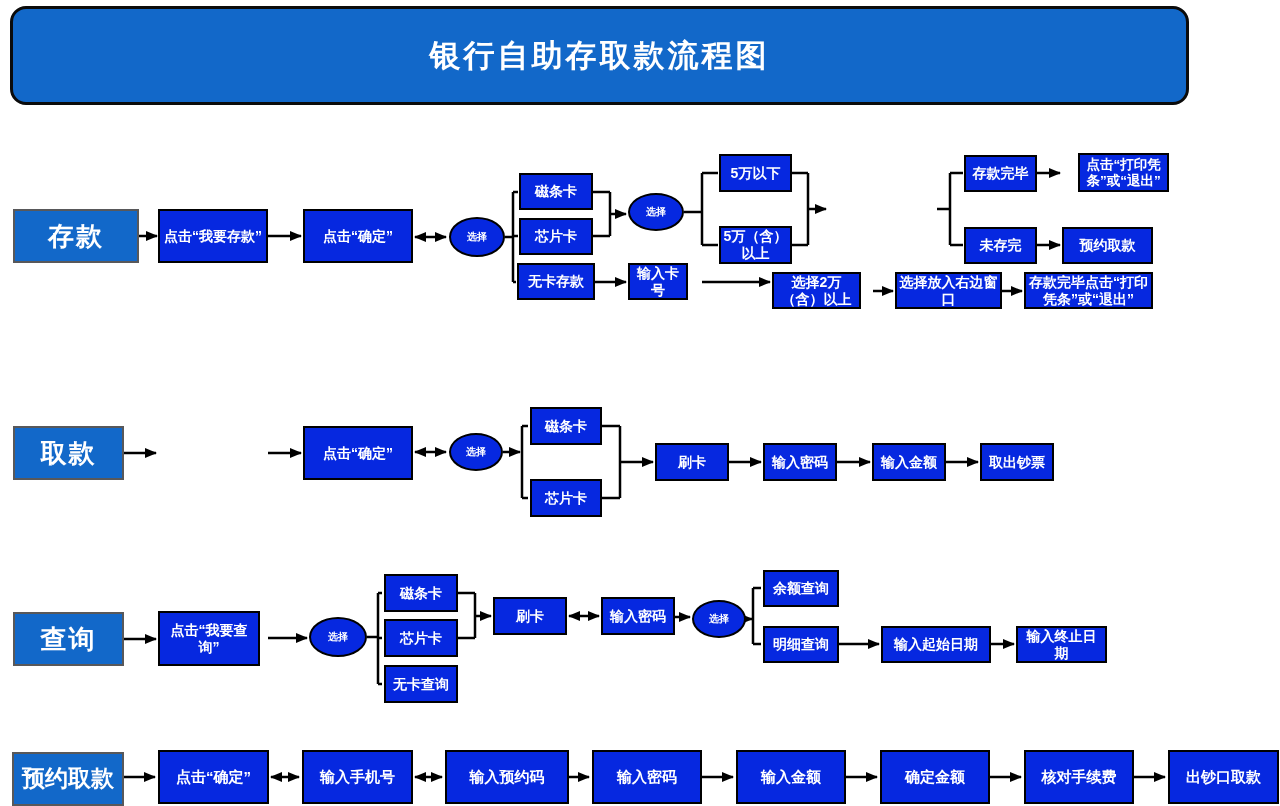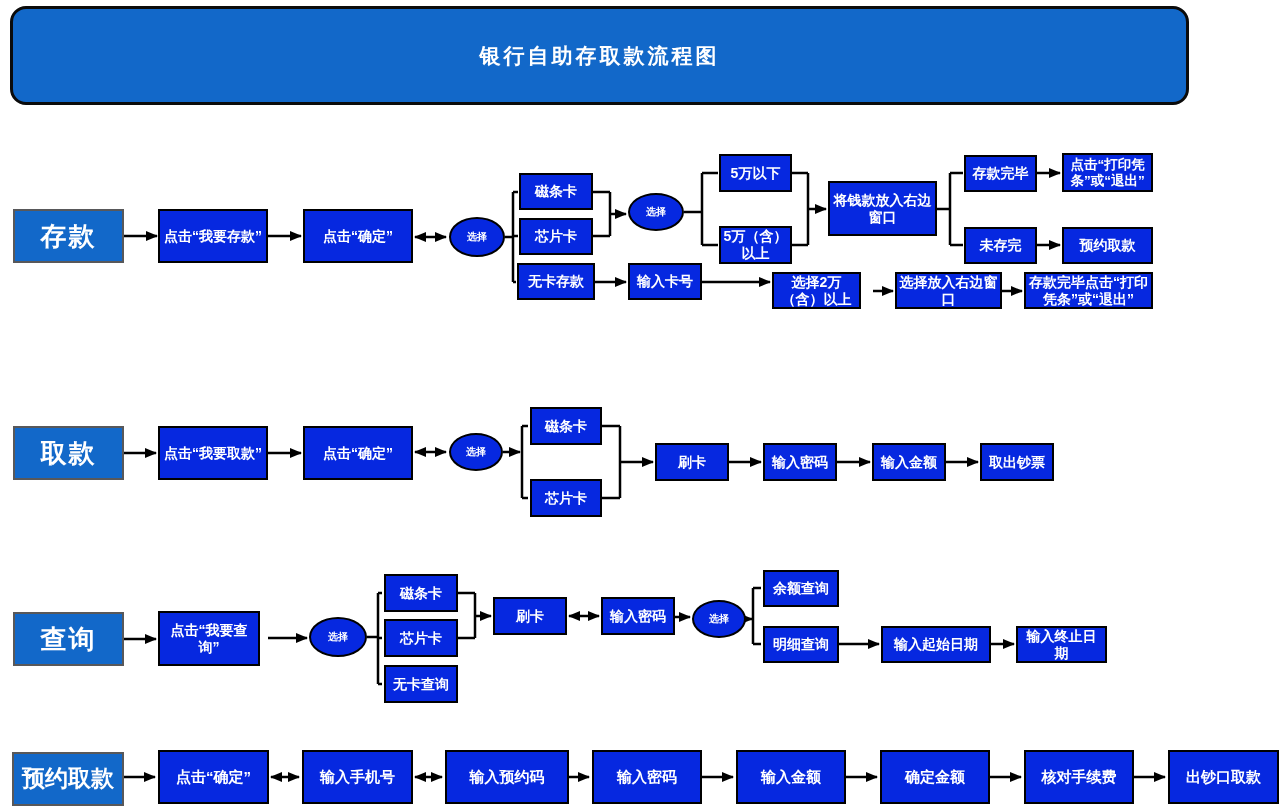--- a/index.html
+++ b/index.html
@@ -10,30 +10,30 @@
   .connectors{position:absolute;left:0;top:0;width:1280px;height:806px;}
   .connectors path.ln{fill:none;stroke:var(--line,#000);stroke-width:2.5;}
   .connectors marker path{fill:var(--line,#000);stroke:none;}
   .node{
     position:absolute;display:flex;align-items:center;justify-content:center;
     text-align:center;color:var(--text,#fff);font-weight:bold;box-sizing:border-box;
     line-height:1.18;
   }
   .flow{background:var(--flow-box,#0628e0);border:2px solid #000;font-size:14px;padding:1px 2px;}
   .flow.sm{font-size:14px;}
-  .flow.md{font-size:13.5px;}
+  .flow.md{font-size:13.5px;margin-left:16px;}
   .flow.lg{font-size:15px;}
   .ellipse{background:var(--flow-box,#0628e0);border:2.5px solid #000;border-radius:50%;font-size:10px;}
   .lane-label{background:var(--lane-box,#1268c9);border:2px solid #58585a;font-size:26px;letter-spacing:2px;}
   .lane-label.small{font-size:23px;letter-spacing:0;text-align:center;}
   .title-box{
     position:absolute;left:10px;top:6px;width:1173px;height:93px;
     background:var(--lane-box,#1268c9);border:3px solid #0b0b0b;border-radius:16px;
     display:flex;align-items:center;justify-content:center;
-    color:var(--text,#fff);font-size:21px;font-weight:bold;letter-spacing:3px;
+    color:var(--text,#fff);font-size:31px;font-weight:bold;letter-spacing:3px;
   }
 </style>
 </head>
 <body>
 
 <div class="canvas">
 
   <svg class="connectors" viewBox="0 0 1280 806">
     <defs>
       <marker id="ae" markerUnits="userSpaceOnUse" markerWidth="12" markerHeight="10" viewBox="0 0 12 10" refX="11" refY="5" orient="auto">
@@ -91,42 +91,40 @@
     <path class="ln" d="M702 777 H733" marker-end="url(#ae)"></path>
     <path class="ln" d="M846 777 H877" marker-end="url(#ae)"></path>
     <path class="ln" d="M990 777 H1021" marker-end="url(#ae)"></path>
     <path class="ln" d="M1134 777 H1165" marker-end="url(#ae)"></path>
   </svg>
 
   <div class="title-box">
     <span>银行自助存取款流程图</span>
   </div>
 
-  <div class="node lane-label" style="left:13px;top:209px;width:111px;height:54px">存款</div>
+  <div class="node lane-label" style="left:13px;top:209px;width:126px;height:54px">存款</div>
   <div class="node flow" style="left:158px;top:209px;width:110px;height:54px">点击“我要存款”</div>
   <div class="node flow" style="left:303px;top:209px;width:110px;height:54px">点击“确定”</div>
   <div class="node ellipse" style="left:449px;top:217px;width:56px;height:40px">选择</div>
   <div class="node flow" style="left:519px;top:173px;width:74px;height:37px">磁条卡</div>
   <div class="node flow" style="left:519px;top:218px;width:74px;height:37px">芯片卡</div>
   <div class="node flow" style="left:517px;top:263px;width:78px;height:37px">无卡存款</div>
   <div class="node ellipse" style="left:628px;top:193px;width:56px;height:38px">选择</div>
   <div class="node flow" style="left:719px;top:154px;width:73px;height:38px">5万以下</div>
   <div class="node flow" style="left:719px;top:226px;width:73px;height:38px">5万（含）以上</div>
-  <div class="node flow" style="left:828px;top:181px;width:109px;height:55px">将钱款放入右边窗口</div>
   <div class="node flow" style="left:964px;top:155px;width:73px;height:37px">存款完毕</div>
   <div class="node flow md" style="left:1062px;top:153px;width:91px;height:39px">点击“打印凭条”或“退出”</div>
   <div class="node flow" style="left:964px;top:227px;width:73px;height:37px">未存完</div>
   <div class="node flow" style="left:1062px;top:227px;width:91px;height:37px">预约取款</div>
-  <div class="node flow" style="left:628px;top:263px;width:74px;height:37px">输入卡号</div>
+  <div class="node flow" style="left:628px;top:263px;width:60px;height:37px">输入卡号</div>
   <div class="node flow" style="left:772px;top:272px;width:89px;height:37px">选择2万（含）以上</div>
   <div class="node flow" style="left:895px;top:272px;width:107px;height:37px">选择放入右边窗口</div>
   <div class="node flow sm" style="left:1024px;top:272px;width:129px;height:37px">存款完毕点击“打印凭条”或“退出”</div>
 
   <div class="node lane-label" style="left:13px;top:426px;width:111px;height:54px">取款</div>
-  <div class="node flow" style="left:158px;top:426px;width:110px;height:54px">点击“我要取款”</div>
   <div class="node flow" style="left:303px;top:426px;width:110px;height:54px">点击“确定”</div>
   <div class="node ellipse" style="left:449px;top:433px;width:54px;height:38px">选择</div>
   <div class="node flow" style="left:530px;top:407px;width:72px;height:38px">磁条卡</div>
   <div class="node flow" style="left:530px;top:479px;width:72px;height:38px">芯片卡</div>
   <div class="node flow" style="left:655px;top:443px;width:74px;height:38px">刷卡</div>
   <div class="node flow" style="left:763px;top:443px;width:74px;height:38px">输入密码</div>
   <div class="node flow" style="left:872px;top:443px;width:74px;height:38px">输入金额</div>
   <div class="node flow" style="left:980px;top:443px;width:74px;height:38px">取出钞票</div>
 
   <div class="node lane-label" style="left:13px;top:612px;width:111px;height:54px">查询</div>

